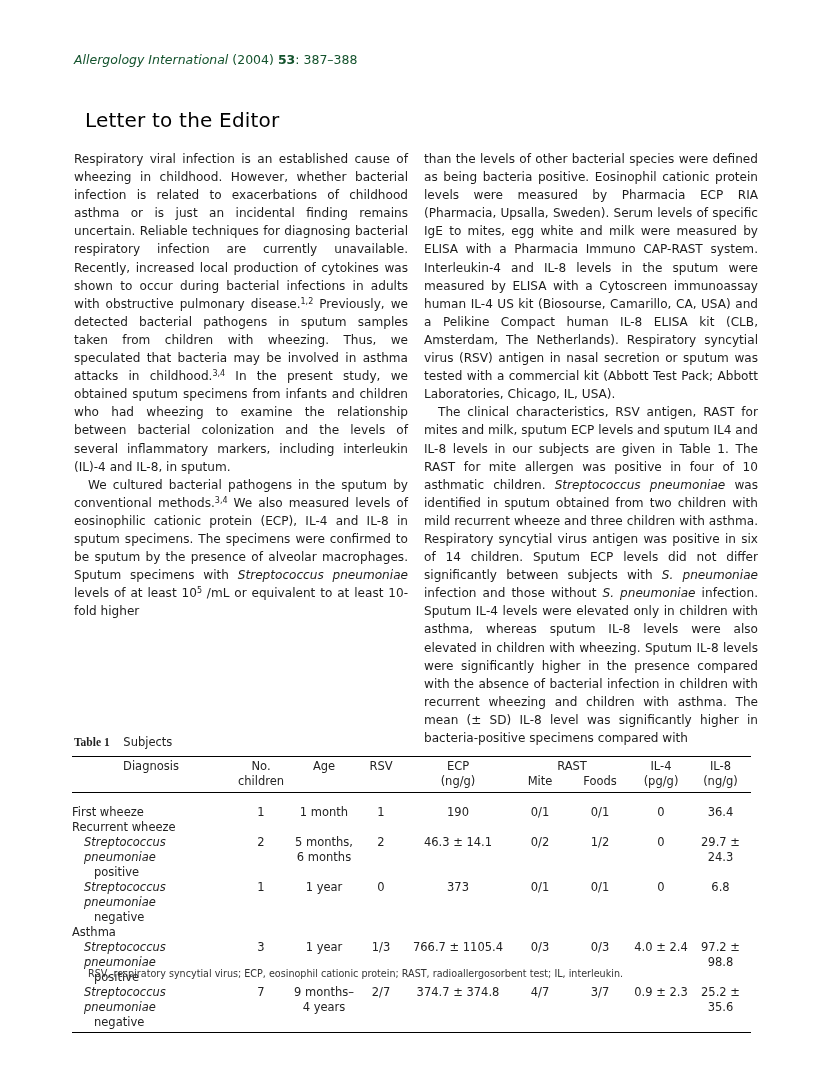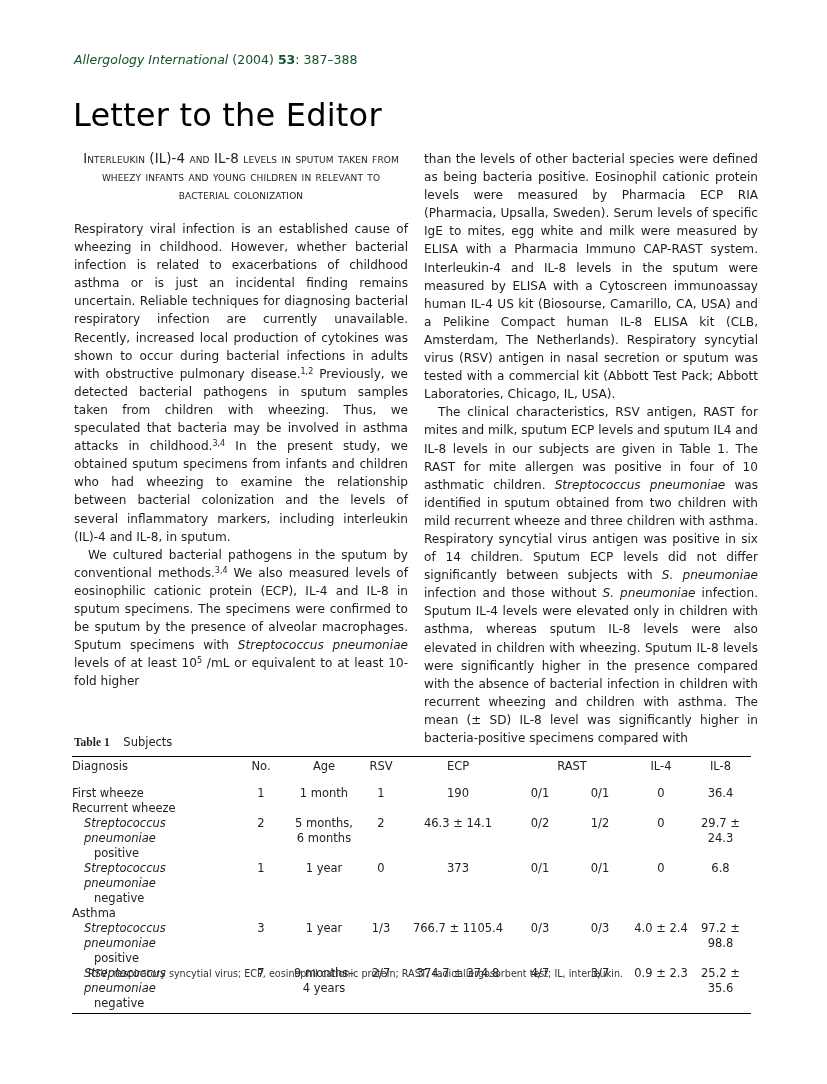--- a/index.html
+++ b/index.html
@@ -6,22 +6,22 @@
   body {
     width: 827px; height: 1084px; position: relative; overflow: hidden;
     font-family: "DejaVu Sans", sans-serif; color: #1a1a1a;
   }
   .journal-line {
     position: absolute; left: 74px; top: 52px; font-size: 12.5px; color: #14532d;
   }
   .journal-line .jname { font-style: italic; }
   .journal-line .vol { font-weight: bold; }
   .page-title {
-    position: absolute; left: 73px; top: 96px; font-size: 32px; font-weight: normal;
-    letter-spacing: 0.2px; color: #000; margin: 0;
+    position: absolute; left: 73px; top: 96px; font-size: 20px; font-weight: normal;
+    letter-spacing: 0.2px; color: #000; margin: 12px;
   }
   .col {
     position: absolute; top: 150px; width: 334px;
     font-size: 12.1px; line-height: 18.1px; text-align: justify; color: #1c1c1c;
   }
   .col-left { left: 74px; }
   .col-right { left: 424px; }
   .col p { margin: 0; }
   .col p.indent { text-indent: 14px; }
   .salutation { margin: 0 0 14px 0 !important; }
@@ -33,21 +33,21 @@
   em { font-style: italic; }
 
   .table-caption {
     position: absolute; left: 74px; top: 735px; font-size: 11.5px; color: #222;
   }
   .table-caption .lbl { font-weight: bold; margin-right: 10px; font-family: Liberation Serif, serif; }
   .tbl {
     position: absolute; left: 72px; top: 756px; width: 679px;
     border-collapse: collapse; font-size: 11.5px; line-height: 15px; color: #222;
   }
-  .tbl thead tr.h1 th { border-top: 1.2px solid #000; padding-top: 2px; }
+  .tbl thead tr.h1 th { border-top: 1.2px solid #000; padding-top: 2px; text-align: center; }
   .tbl thead tr.h2 th { border-bottom: 1.2px solid #000; padding-bottom: 3px; }
   .tbl th { font-weight: normal; text-align: center; vertical-align: top; padding: 0 2px; }
   .tbl th.left { text-align: left; padding-left: 0; }
   .tbl td { text-align: center; vertical-align: top; padding: 0 2px; }
   .tbl td.diag { text-align: left; padding-left: 0; }
   .tbl td.sub { padding-left: 12px; font-style: italic; }
   .tbl td.sub .qual { font-style: normal; display: block; padding-left: 10px; }
   .tbl tbody tr.first td { padding-top: 12px; }
   .tbl tbody tr.last td { border-bottom: 1.2px solid #000; padding-bottom: 2px; }
   .footnote {
@@ -59,21 +59,20 @@
 
 <div class="journal-line">
   <span class="jname">Allergology International</span>
   <span>(2004)</span>
   <span class="vol">53</span><span>: 387–388</span>
 </div>
 
 <h1 class="page-title">Letter to the Editor</h1>
 
 <div class="col col-left">
-  <p class="letter-title" id="letter-title">Interleukin (IL)-4 and IL-8 levels in sputum taken from wheezy infants and young children in relevant to bacterial colonization</p>
   <p id="para-0">Respiratory viral infection is an established cause of wheezing in childhood. However, whether bacterial infection is related to exacerbations of childhood asthma or is just an incidental finding remains uncertain. Reliable techniques for diagnosing bacterial respiratory infection are currently unavailable. Recently, increased local production of cytokines was shown to occur during bacterial infections in adults with obstructive pulmonary disease.<sup>1,2</sup> Previously, we detected bacterial pathogens in sputum samples taken from children with wheezing. Thus, we speculated that bacteria may be involved in asthma attacks in childhood.<sup>3,4</sup> In the present study, we obtained sputum specimens from infants and children who had wheezing to examine the relationship between bacterial colonization and the levels of several inflammatory markers, including interleukin (IL)-4 and IL-8, in sputum.</p>
   <p class="indent" id="para-1a">We cultured bacterial pathogens in the sputum by conventional methods.<sup>3,4</sup> We also measured levels of eosinophilic cationic protein (ECP), IL-4 and IL-8 in sputum specimens. The specimens were confirmed to be sputum by the presence of alveolar macrophages. Sputum specimens with <em>Streptococcus pneumoniae</em> levels of at least 10<sup>5</sup> /mL or equivalent to at least 10-fold higher</p>
 </div>
 
 <div class="col col-right">
   <p id="para-1b">than the levels of other bacterial species were defined as being bacteria positive. Eosinophil cationic protein levels were measured by Pharmacia ECP RIA (Pharmacia, Upsalla, Sweden). Serum levels of specific IgE to mites, egg white and milk were measured by ELISA with a Pharmacia Immuno CAP-RAST system. Interleukin-4 and IL-8 levels in the sputum were measured by ELISA with a Cytoscreen immunoassay human IL-4 US kit (Biosourse, Camarillo, CA, USA) and a Pelikine Compact human IL-8 ELISA kit (CLB, Amsterdam, The Netherlands). Respiratory syncytial virus (RSV) antigen in nasal secretion or sputum was tested with a commercial kit (Abbott Test Pack; Abbott Laboratories, Chicago, IL, USA).</p>
   <p class="indent" id="para-2">The clinical characteristics, RSV antigen, RAST for mites and milk, sputum ECP levels and sputum IL4 and IL-8 levels in our subjects are given in Table 1. The RAST for mite allergen was positive in four of 10 asthmatic children. <em>Streptococcus pneumoniae</em> was identified in sputum obtained from two children with mild recurrent wheeze and three children with asthma. Respiratory syncytial virus antigen was positive in six of 14 children. Sputum ECP levels did not differ significantly between subjects with <em>S. pneumoniae</em> infection and those without <em>S. pneumoniae</em> infection. Sputum IL-4 levels were elevated only in children with asthma, whereas sputum IL-8 levels were also elevated in children with wheezing. Sputum IL-8 levels were significantly higher in the presence compared with the absence of bacterial infection in children with recurrent wheezing and children with asthma. The mean (± SD) IL-8 level was significantly higher in bacteria-positive specimens compared with</p>
 </div>
 
 <div class="table-caption">
@@ -97,20 +96,31 @@
     <tr class="h1">
       <th class="left">Diagnosis</th>
       <th><span>No.</span></th>
       <th>Age</th>
       <th>RSV</th>
       <th>ECP</th>
       <th colspan="2">RAST</th>
       <th>IL-4</th>
       <th>IL-8</th>
     </tr>
+    <tr class="h2">
+      <th class="left"></th>
+      <th>children</th>
+      <th></th>
+      <th></th>
+      <th>(ng/g)</th>
+      <th>Mite</th>
+      <th>Foods</th>
+      <th>(pg/g)</th>
+      <th>(ng/g)</th>
+    </tr>
   </thead>
   <tbody id="table-body">
       <tr class="first">
         <td class="diag">First wheeze</td>
         <td>1</td>
         <td>1 month</td>
         <td>1</td>
         <td>190</td>
         <td>0/1</td>
         <td>0/1</td>

